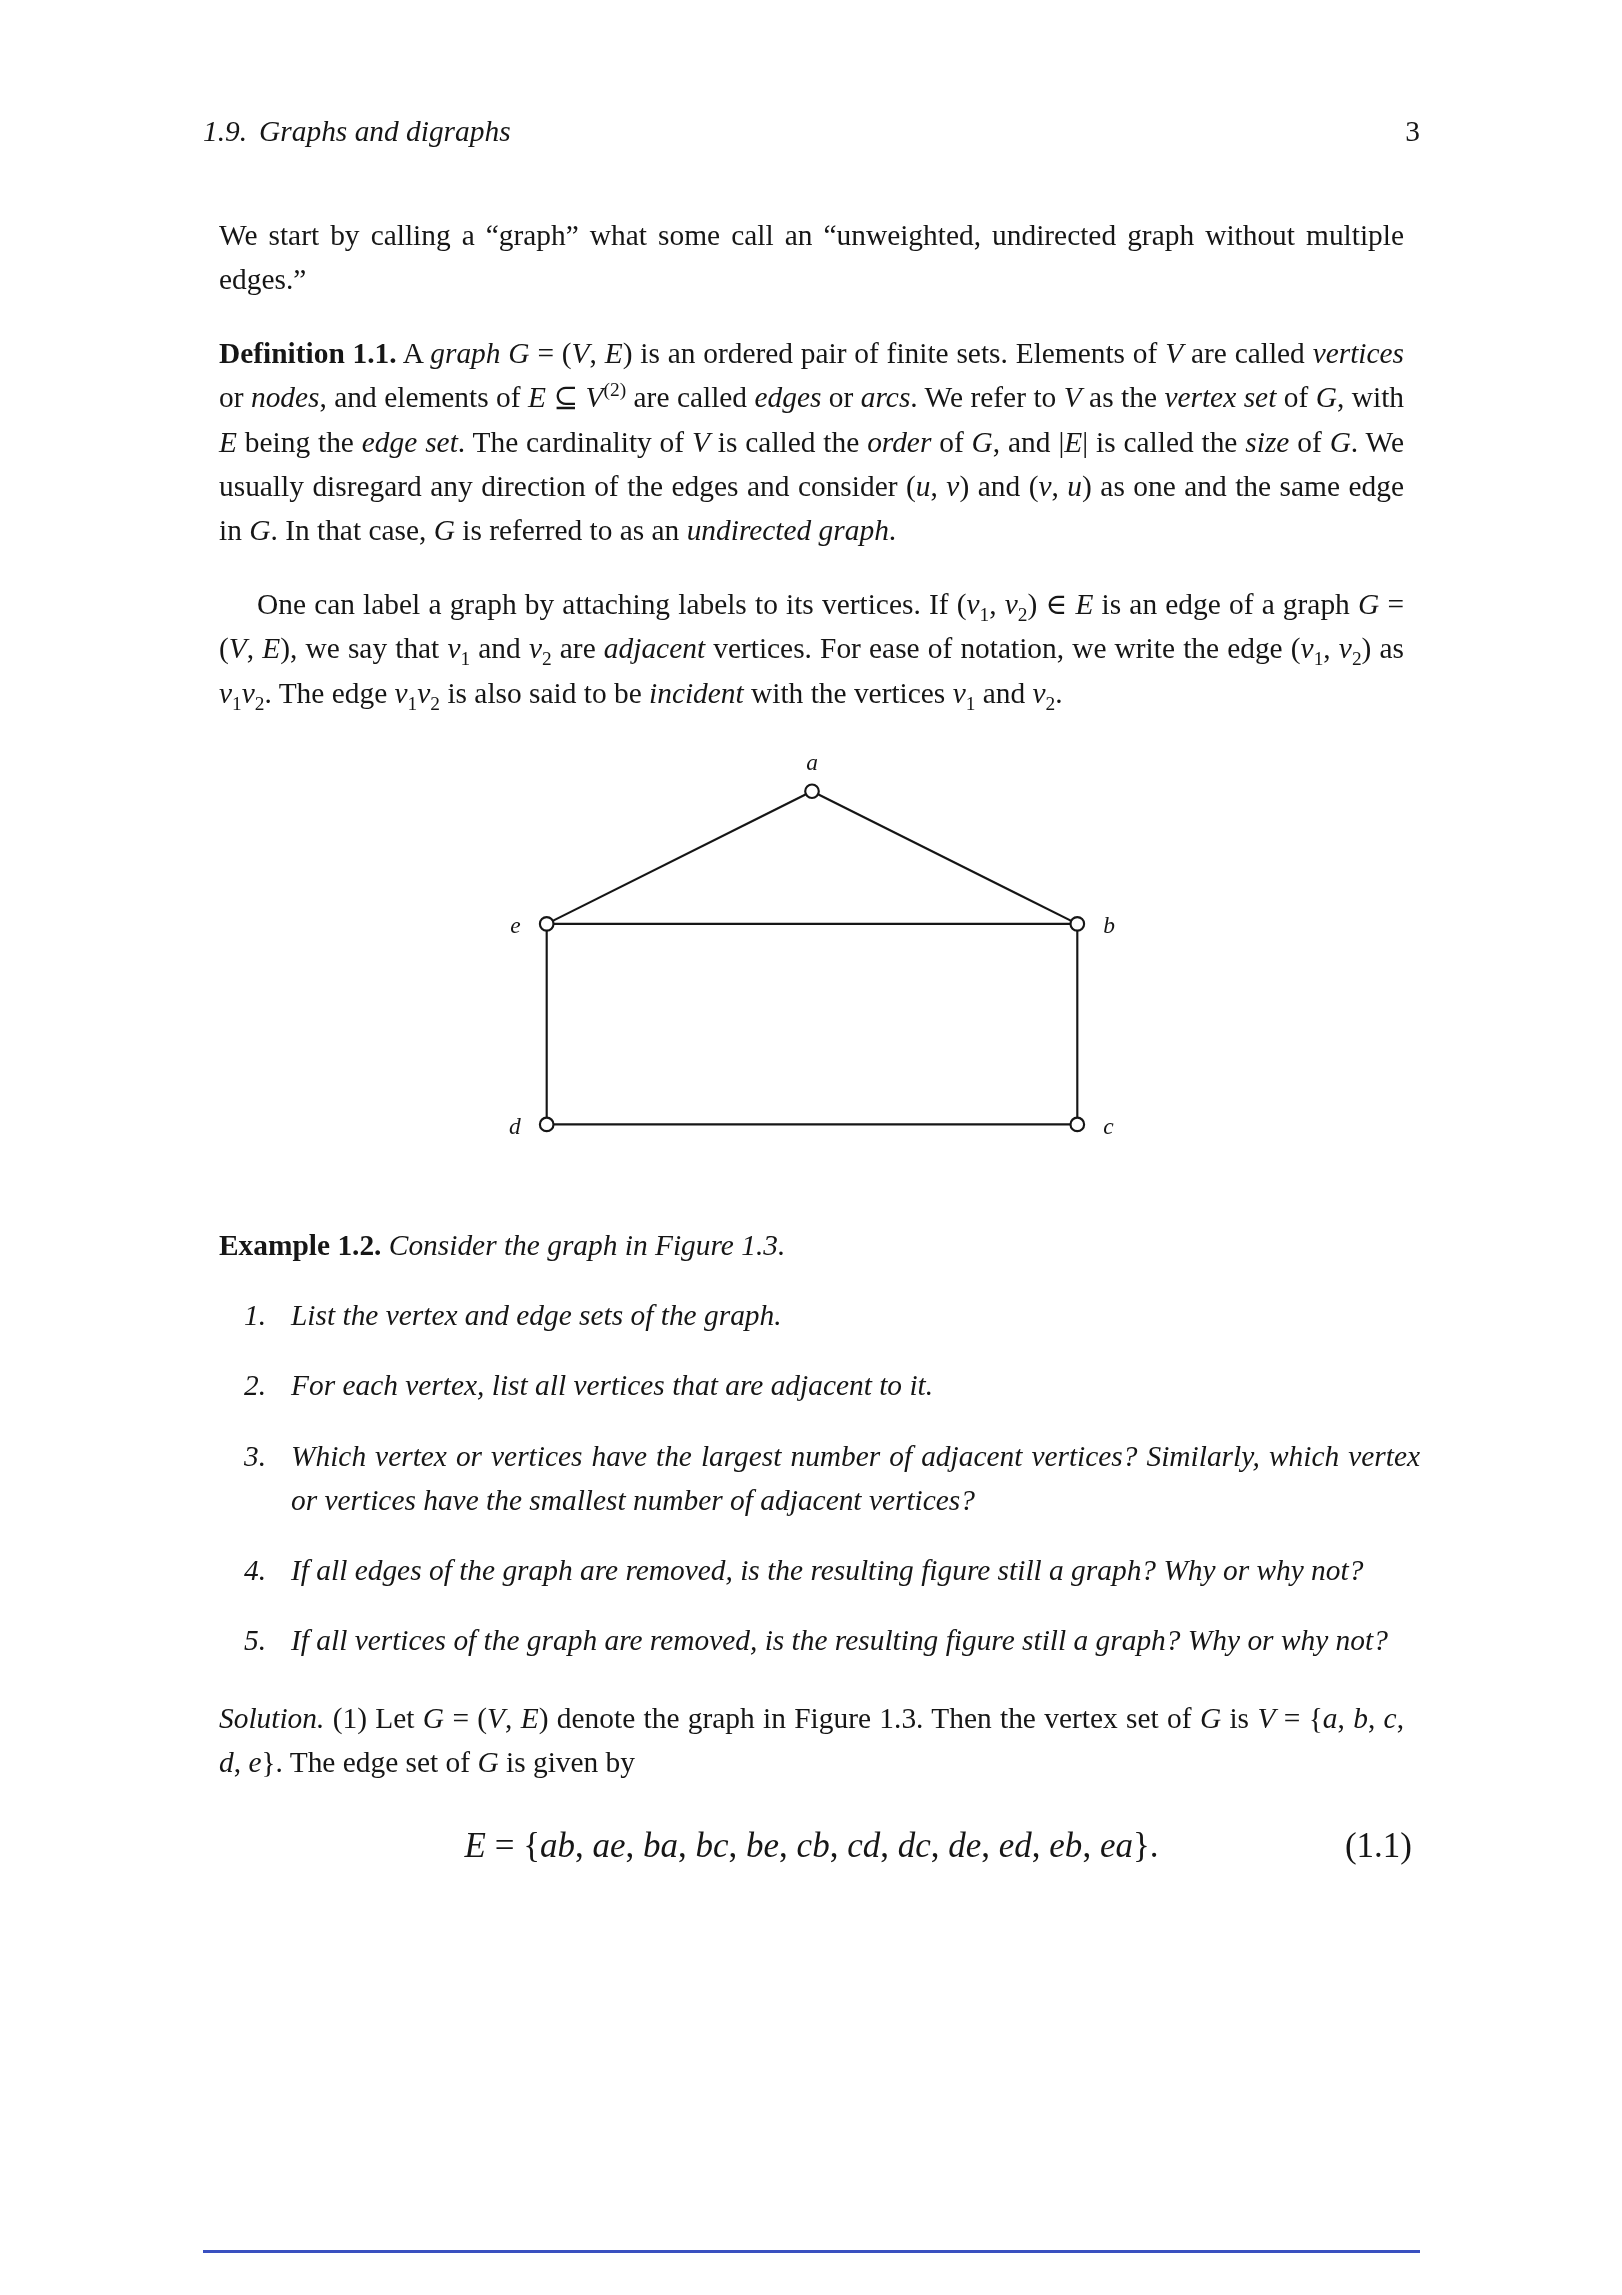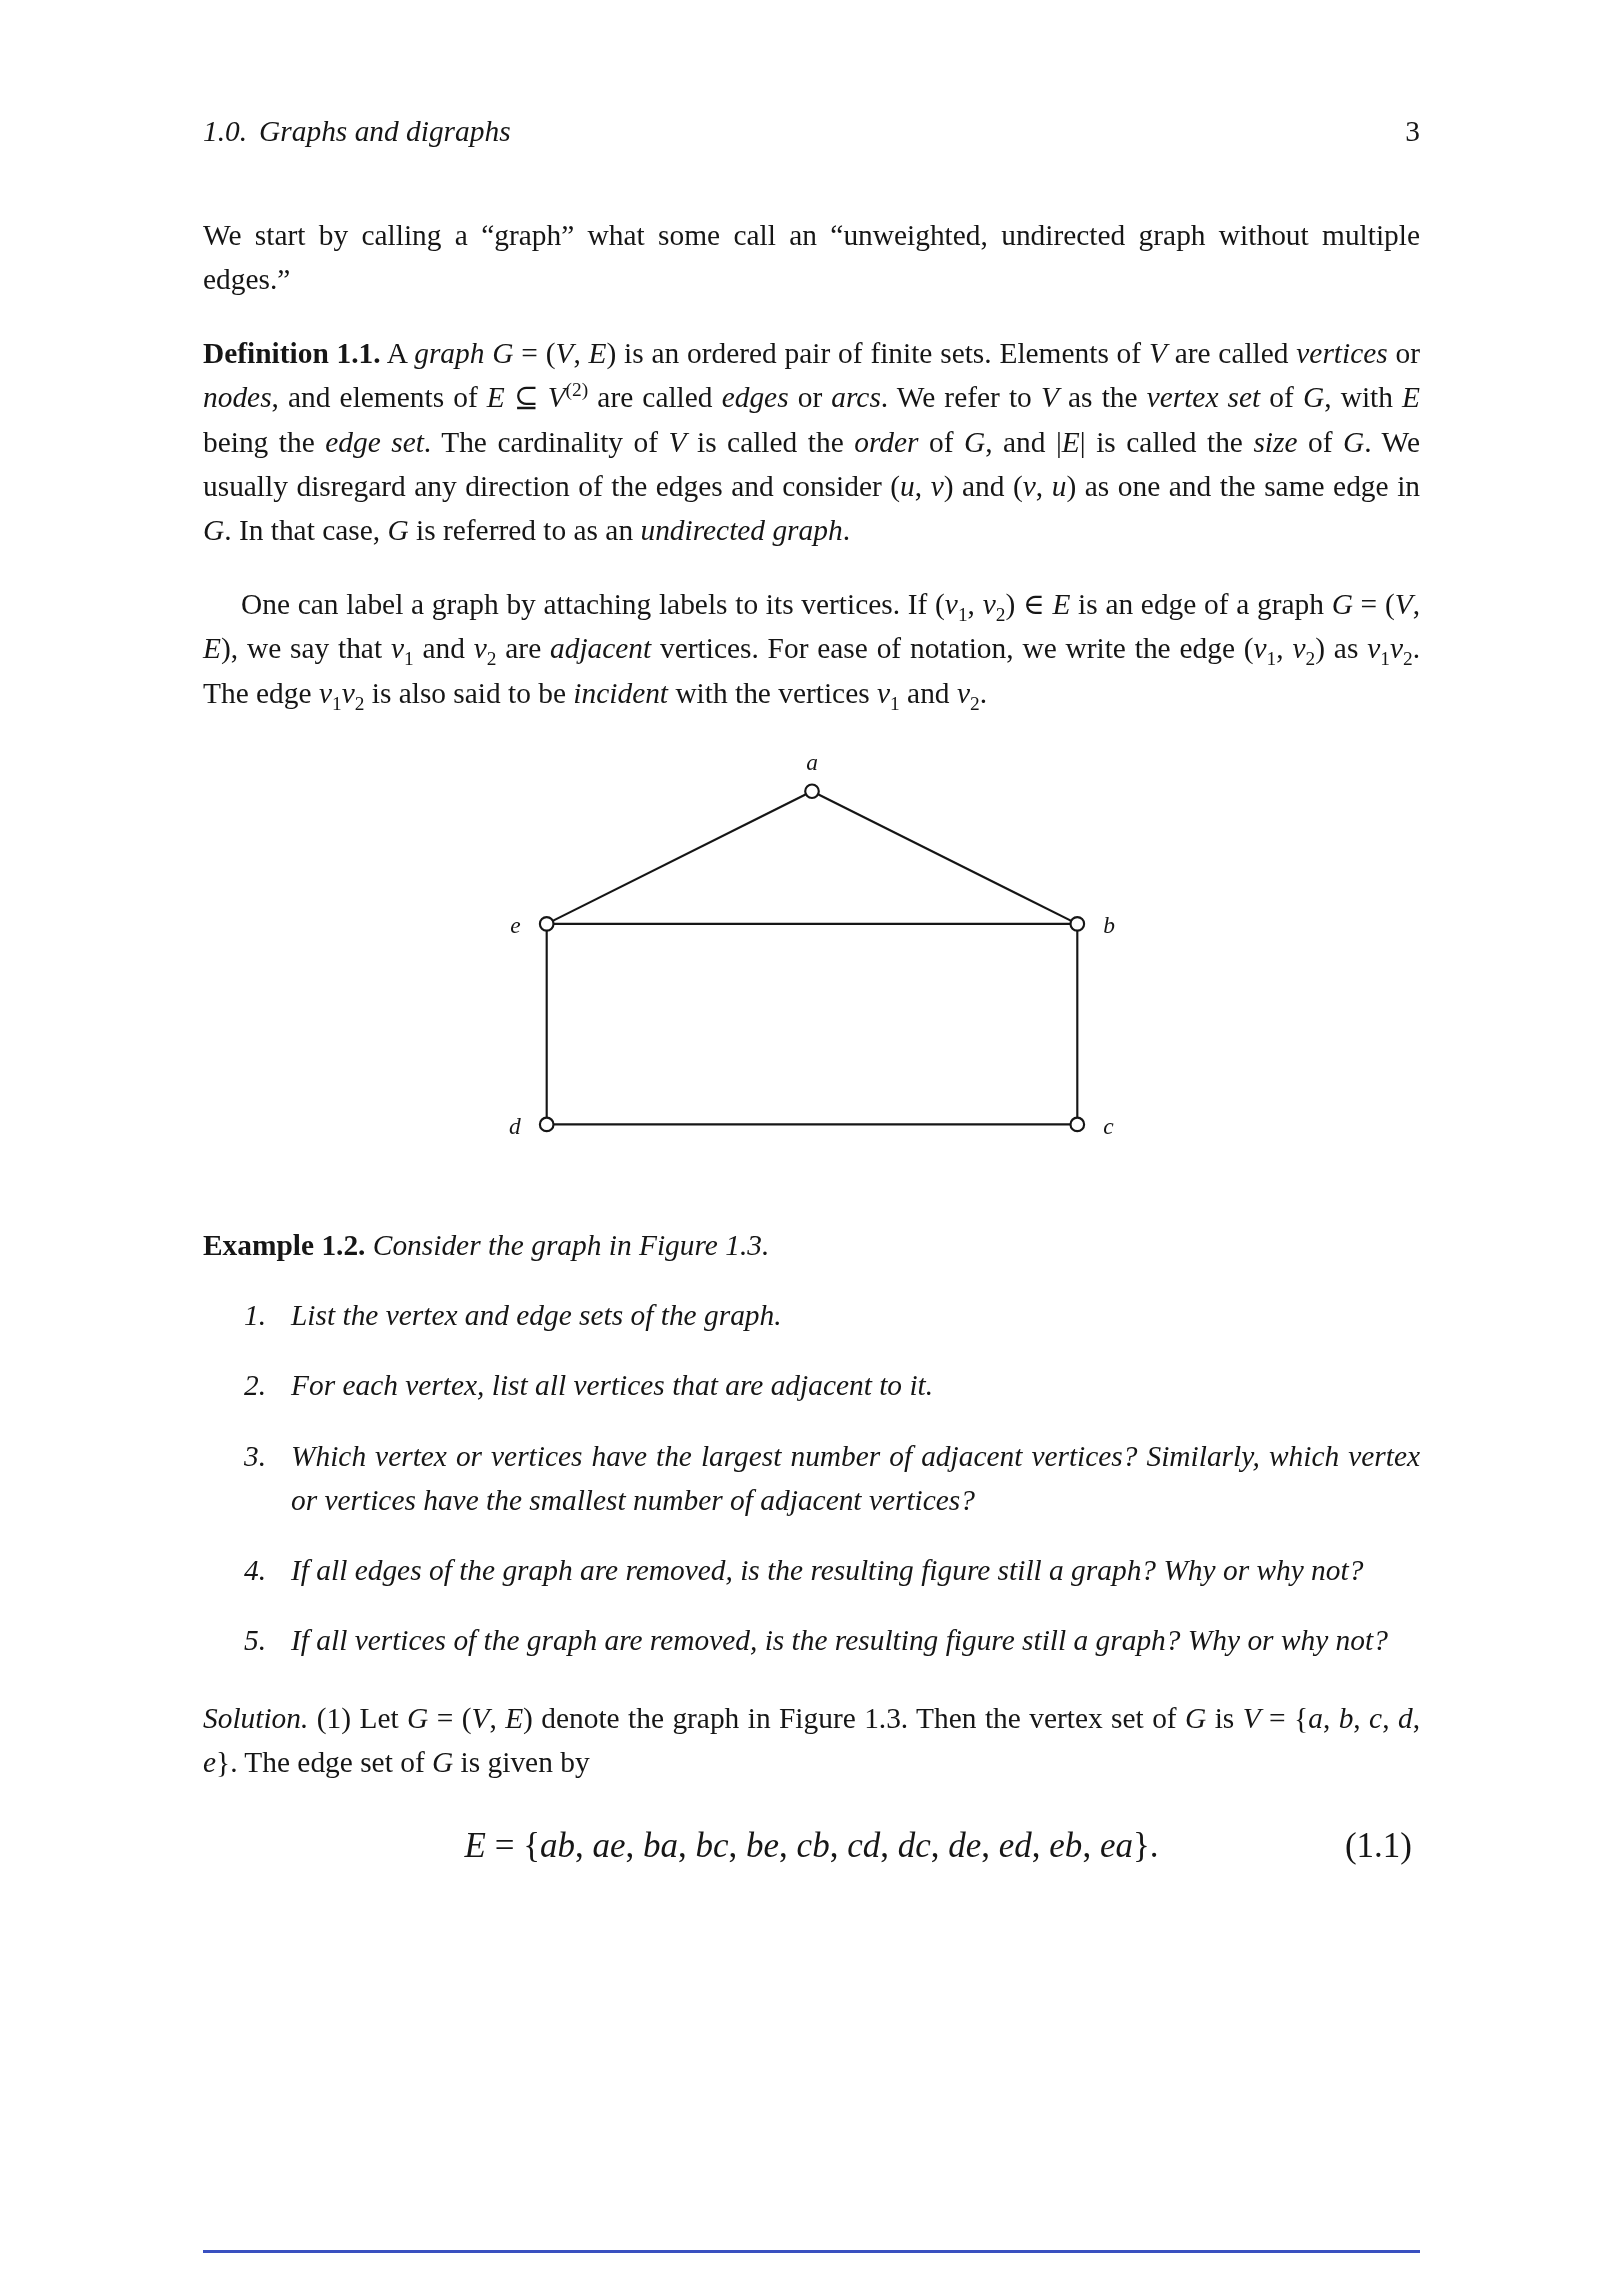--- a/index.html
+++ b/index.html
@@ -26,21 +26,21 @@
     display: flex;
     justify-content: space-between;
     align-items: baseline;
     font-size: 29.4px;
   }
   .rh-left { font-style: italic; }
   .rh-left .rh-title { margin-left: 12px; }
   .rh-right { font-style: normal; }
 
   .para {
-    margin: 0;
+    margin: 16px;
     font-size: 29.4px;
     line-height: 1.51;
     text-align: justify;
   }
   .mt-intro   { margin-top: 65px; }
   .mt-block   { margin-top: 29px; }
   .indent     { text-indent: 38px; }
 
   .s-i { font-style: italic; }
   .s-b { font-weight: bold; }
@@ -100,21 +100,21 @@
     border-top: 3.9px solid #3a50c0;
   }
 </style>
 </head>
 <body>
 
 <div class="page">
 
   <div class="running-header">
     <div class="rh-left">
-      <span>1.0.</span><span class="rh-title">Graphs and digraphs</span>
+      <span>1.9.</span><span class="rh-title">Graphs and digraphs</span>
     </div>
     <div class="rh-right">3</div>
   </div>
 
   <p class="para mt-intro"><span>We start by calling a “graph” what some call an “unweighted, undirected graph without multiple edges.”</span></p>
 
   <p class="para mt-block"><span class="s-b">Definition 1.1.</span><span> A </span><span class="s-i">graph</span><span> </span><span class="s-m">G</span><span> = (</span><span class="s-m">V</span><span>, </span><span class="s-m">E</span><span>) is an ordered pair of finite sets. Elements of </span><span class="s-m">V</span><span> are called </span><span class="s-i">vertices</span><span> or </span><span class="s-i">nodes</span><span>, and elements of </span><span class="s-m">E</span><span> ⊆ </span><span class="s-m">V</span><sup>(2)</sup><span> are called </span><span class="s-i">edges</span><span> or </span><span class="s-i">arcs</span><span>. We refer to </span><span class="s-m">V</span><span> as the </span><span class="s-i">vertex set</span><span> of </span><span class="s-m">G</span><span>, with </span><span class="s-m">E</span><span> being the </span><span class="s-i">edge set</span><span>. The cardinality of </span><span class="s-m">V</span><span> is called the </span><span class="s-i">order</span><span> of </span><span class="s-m">G</span><span>, and |</span><span class="s-m">E</span><span>| is called the </span><span class="s-i">size</span><span> of </span><span class="s-m">G</span><span>. We usually disregard any direction of the edges and consider (</span><span class="s-m">u</span><span>, </span><span class="s-m">v</span><span>) and (</span><span class="s-m">v</span><span>, </span><span class="s-m">u</span><span>) as one and the same edge in </span><span class="s-m">G</span><span>. In that case, </span><span class="s-m">G</span><span> is referred to as an </span><span class="s-i">undirected graph</span><span>.</span></p>
 
   <p class="para mt-block indent"><span>One can label a graph by attaching labels to its vertices. If (</span><span class="s-m">v</span><sub>1</sub><span>, </span><span class="s-m">v</span><sub>2</sub><span>) ∈ </span><span class="s-m">E</span><span> is an edge of a graph </span><span class="s-m">G</span><span> = (</span><span class="s-m">V</span><span>, </span><span class="s-m">E</span><span>), we say that </span><span class="s-m">v</span><sub>1</sub><span> and </span><span class="s-m">v</span><sub>2</sub><span> are </span><span class="s-i">adjacent</span><span> vertices. For ease of notation, we write the edge (</span><span class="s-m">v</span><sub>1</sub><span>, </span><span class="s-m">v</span><sub>2</sub><span>) as </span><span class="s-m">v</span><sub>1</sub><span class="s-m">v</span><sub>2</sub><span>. The edge </span><span class="s-m">v</span><sub>1</sub><span class="s-m">v</span><sub>2</sub><span> is also said to be </span><span class="s-i">incident</span><span> with the vertices </span><span class="s-m">v</span><sub>1</sub><span> and </span><span class="s-m">v</span><sub>2</sub><span>.</span></p>
 

